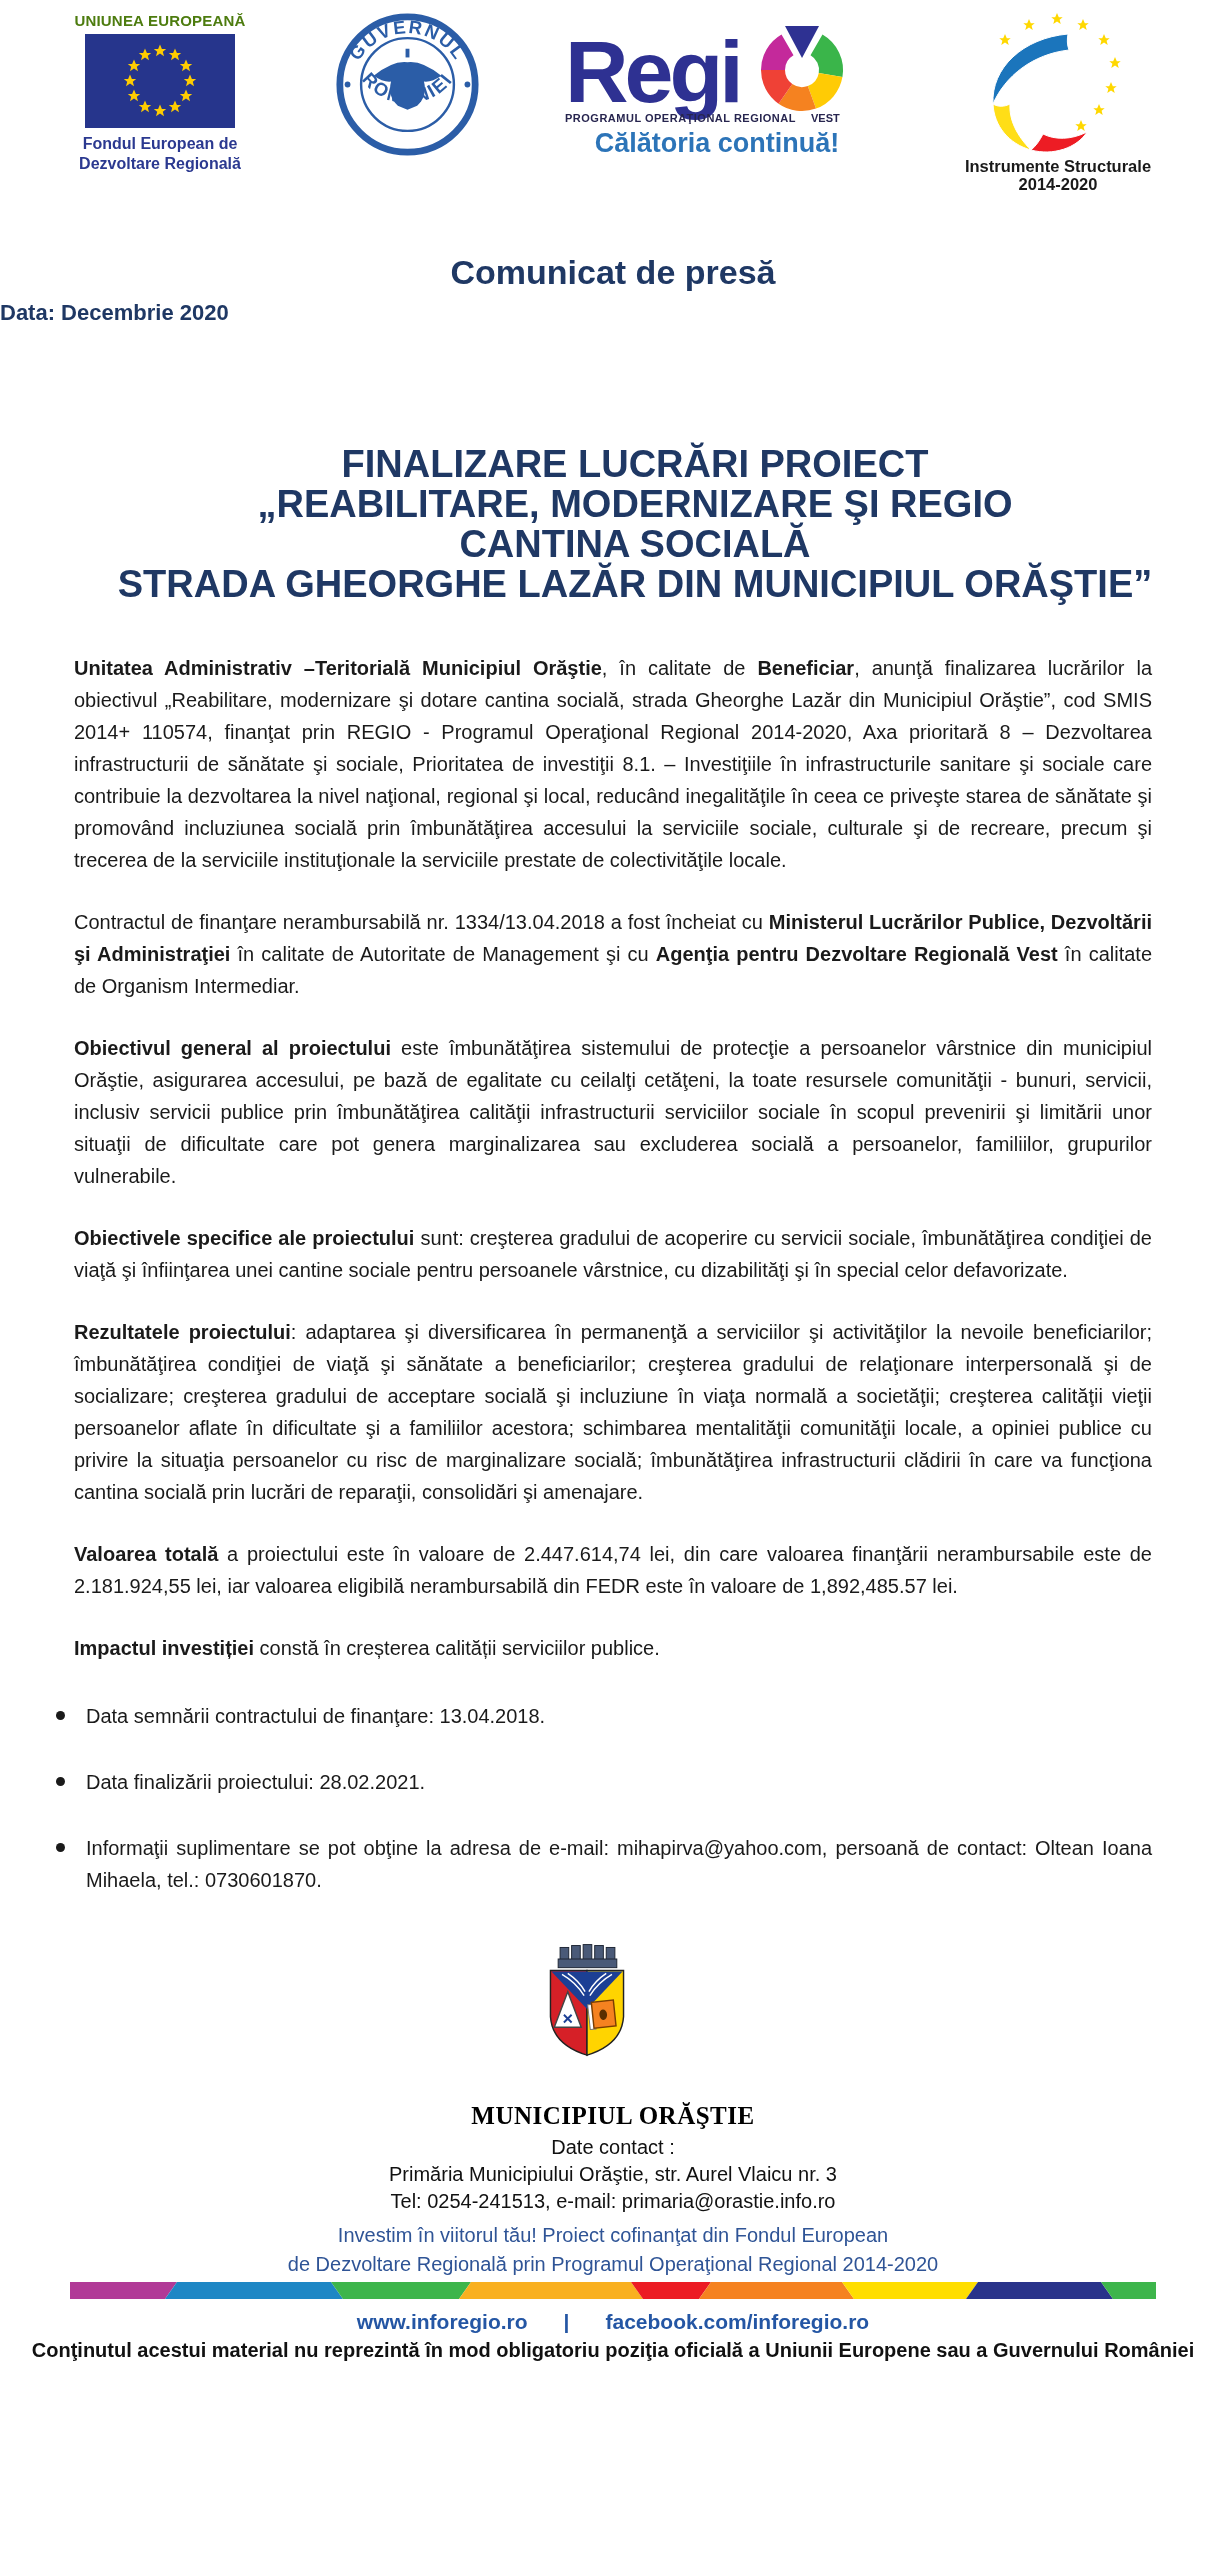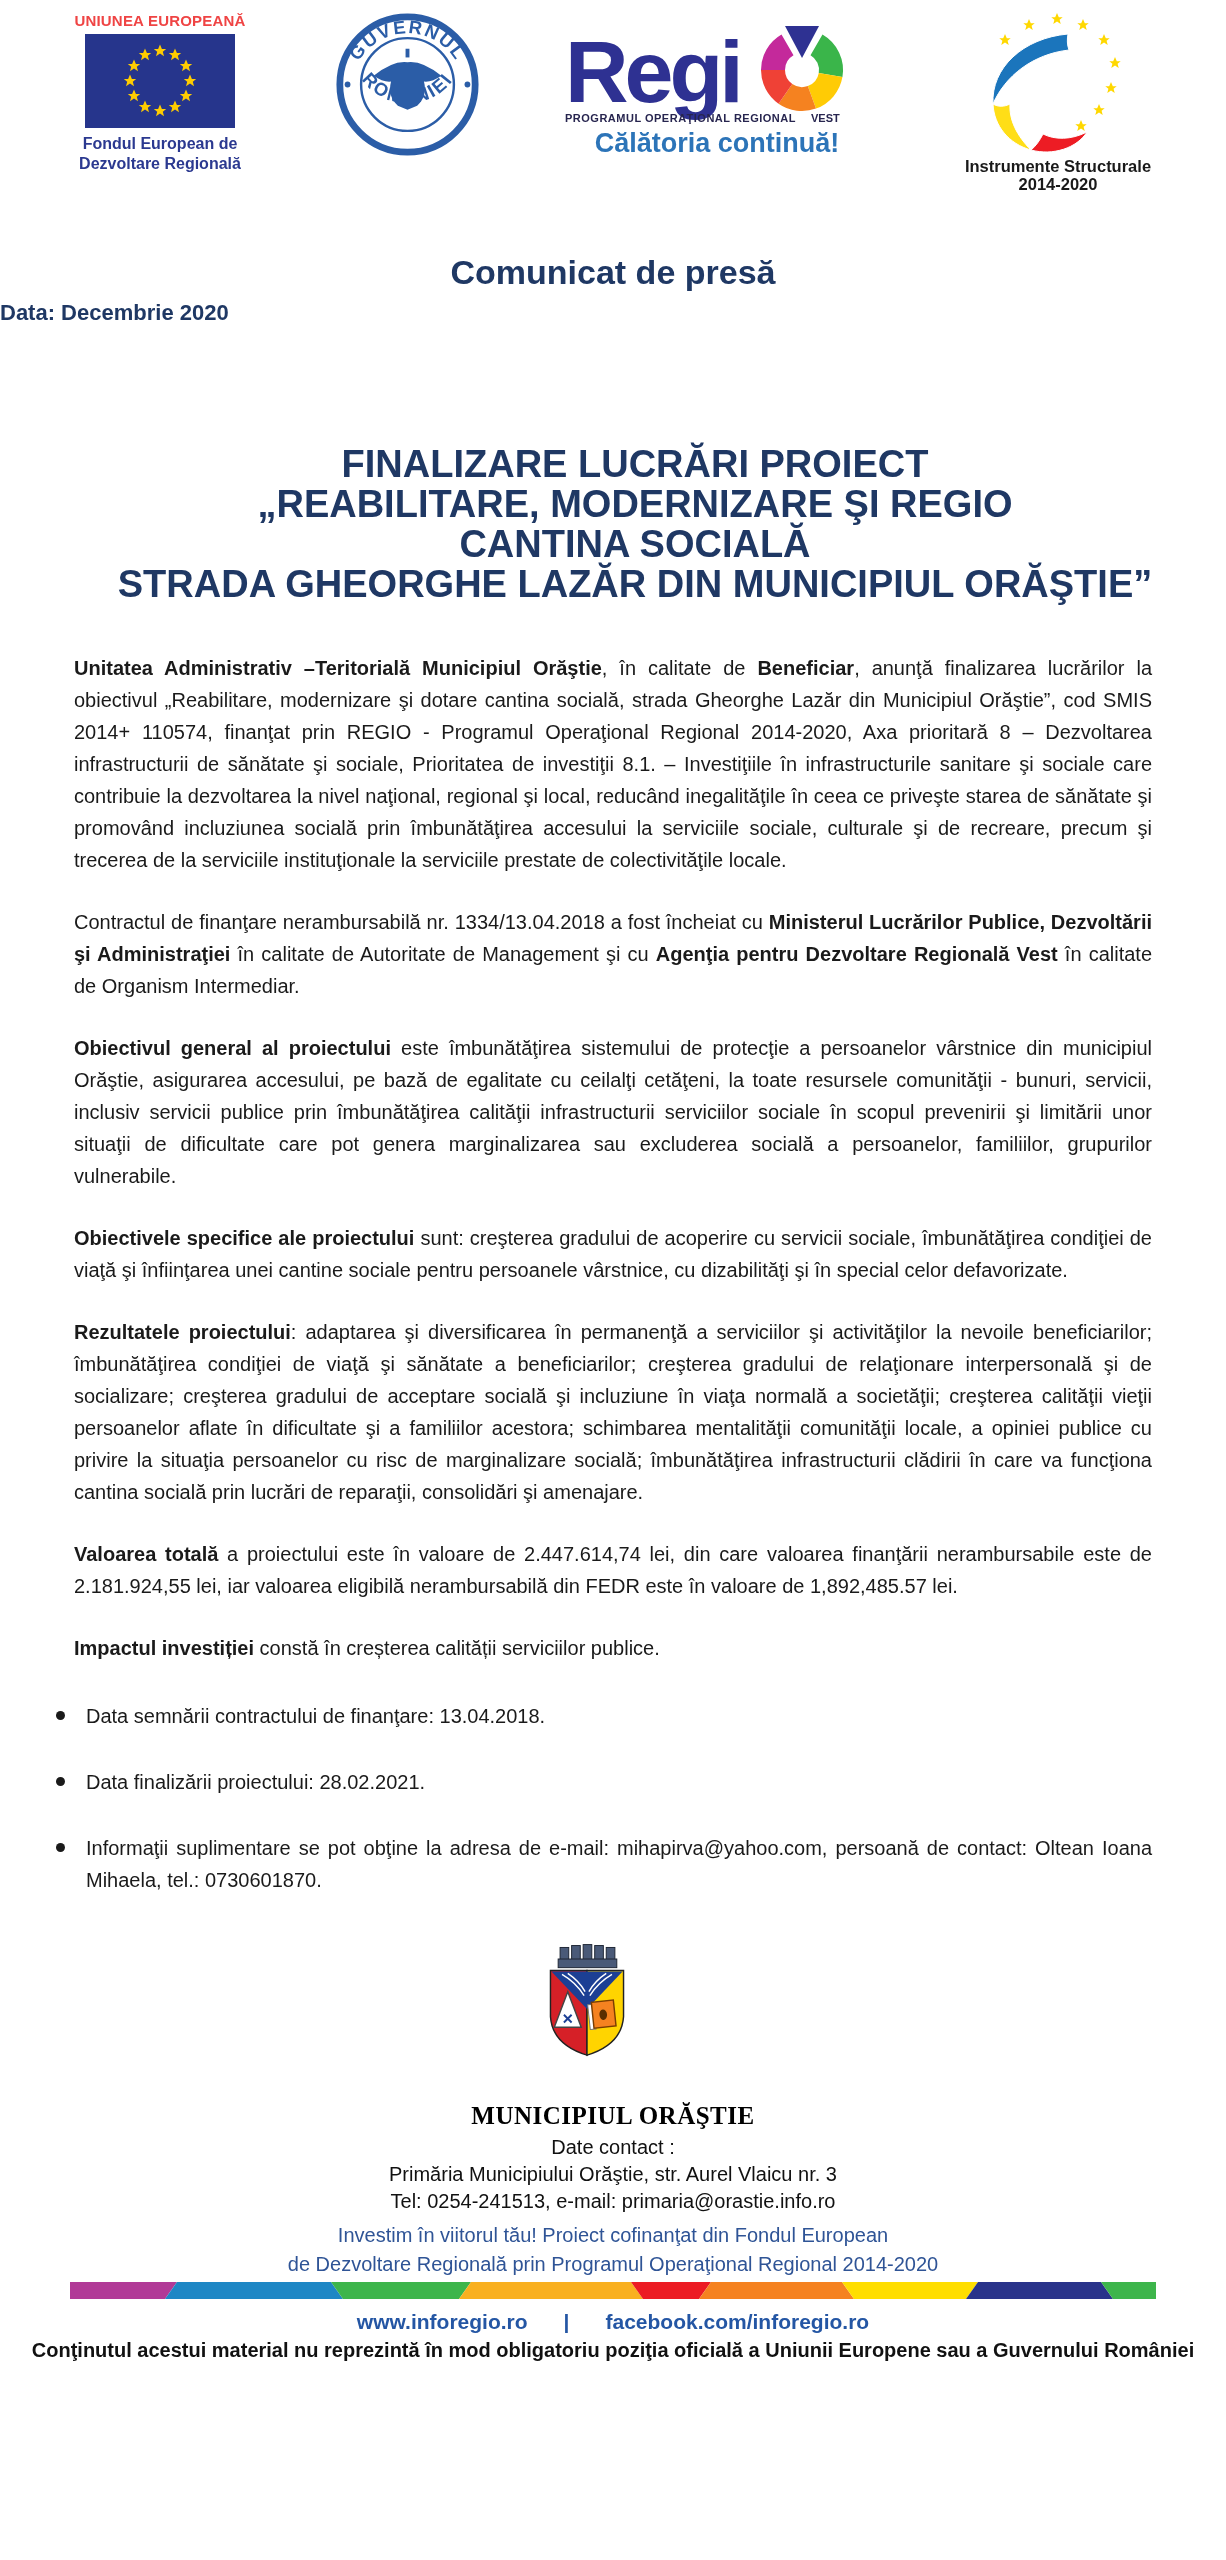--- a/index.html
+++ b/index.html
@@ -2,21 +2,21 @@
 <html><head>
 <meta charset="utf-8">
 <style>
   html,body{margin:0;padding:0;background:#fff;}
   .page{position:relative;width:1226px;height:2560px;background:#fff;overflow:hidden;
         font-family:"Liberation Sans",sans-serif;color:#1a1a1a;}
   
   .logos{display:flex;justify-content:space-between;align-items:flex-start;
          padding:12px 62px 0 62px;box-sizing:border-box;}
   .logo-block{text-align:center;}
-  .eu-title{font-size:15px;font-weight:bold;color:#ef4444;letter-spacing:.2px;}
+  .eu-title{font-size:15px;font-weight:bold;color:#4d7c0f;letter-spacing:.2px;}
   .eu-sub{font-size:16px;font-weight:bold;color:#2B3990;line-height:20px;}
   
   .doc-type{margin-top:52px;text-align:center;font-size:34px;line-height:44px;
             font-weight:bold;color:#1F3864;}
   .date-line{margin-top:4px;text-align:left;padding-right:184px;font-size:22px;
              line-height:30px;font-weight:bold;color:#1F3864;}
   .title-block{margin-top:116px;text-align:center;color:#1F3864;font-weight:bold;
                font-size:38px;line-height:40px;padding-left:44px;}
   
   .content{margin:48px 74px 0 74px;text-align:justify;font-size:20px;line-height:32px;}

